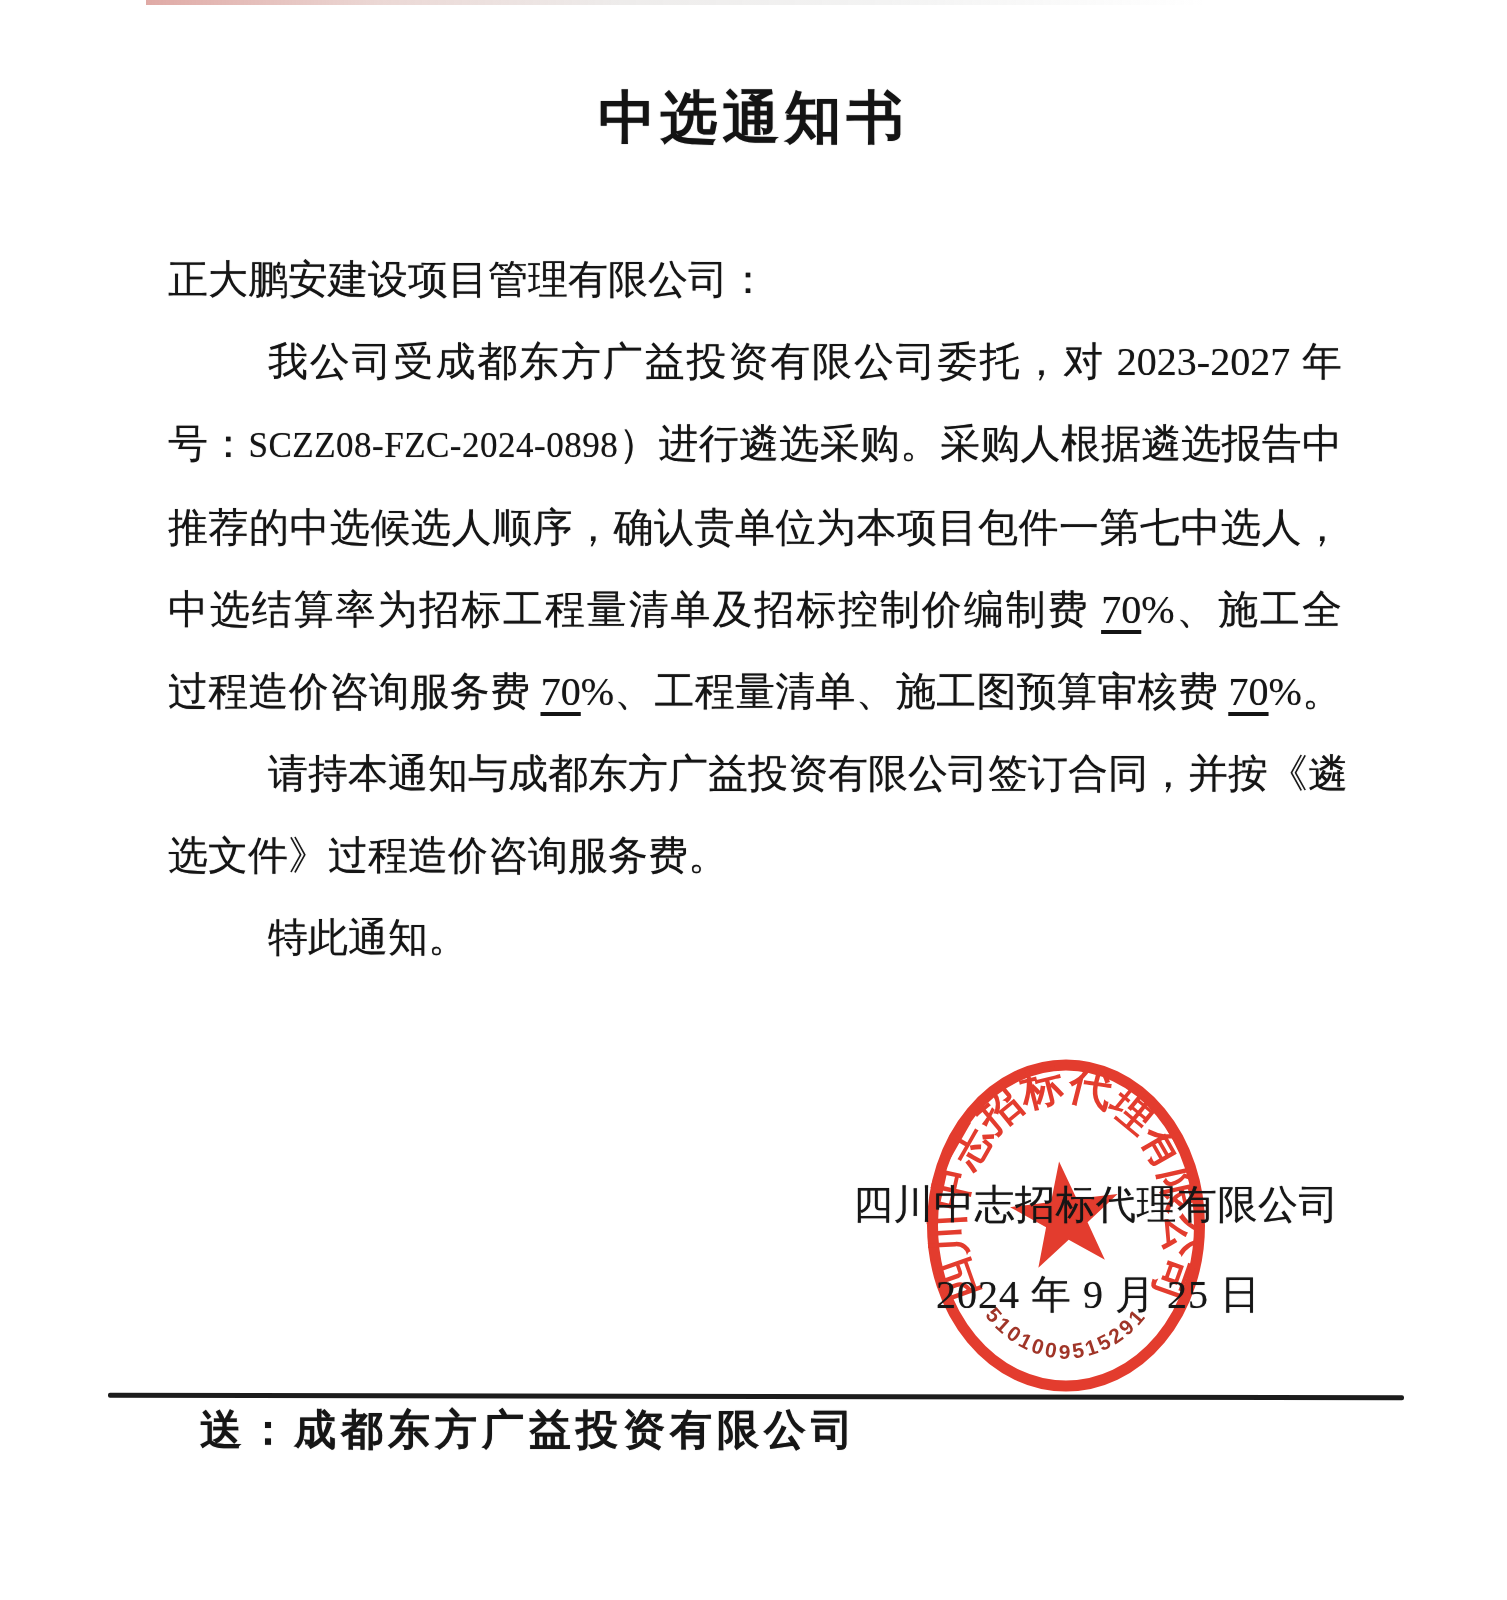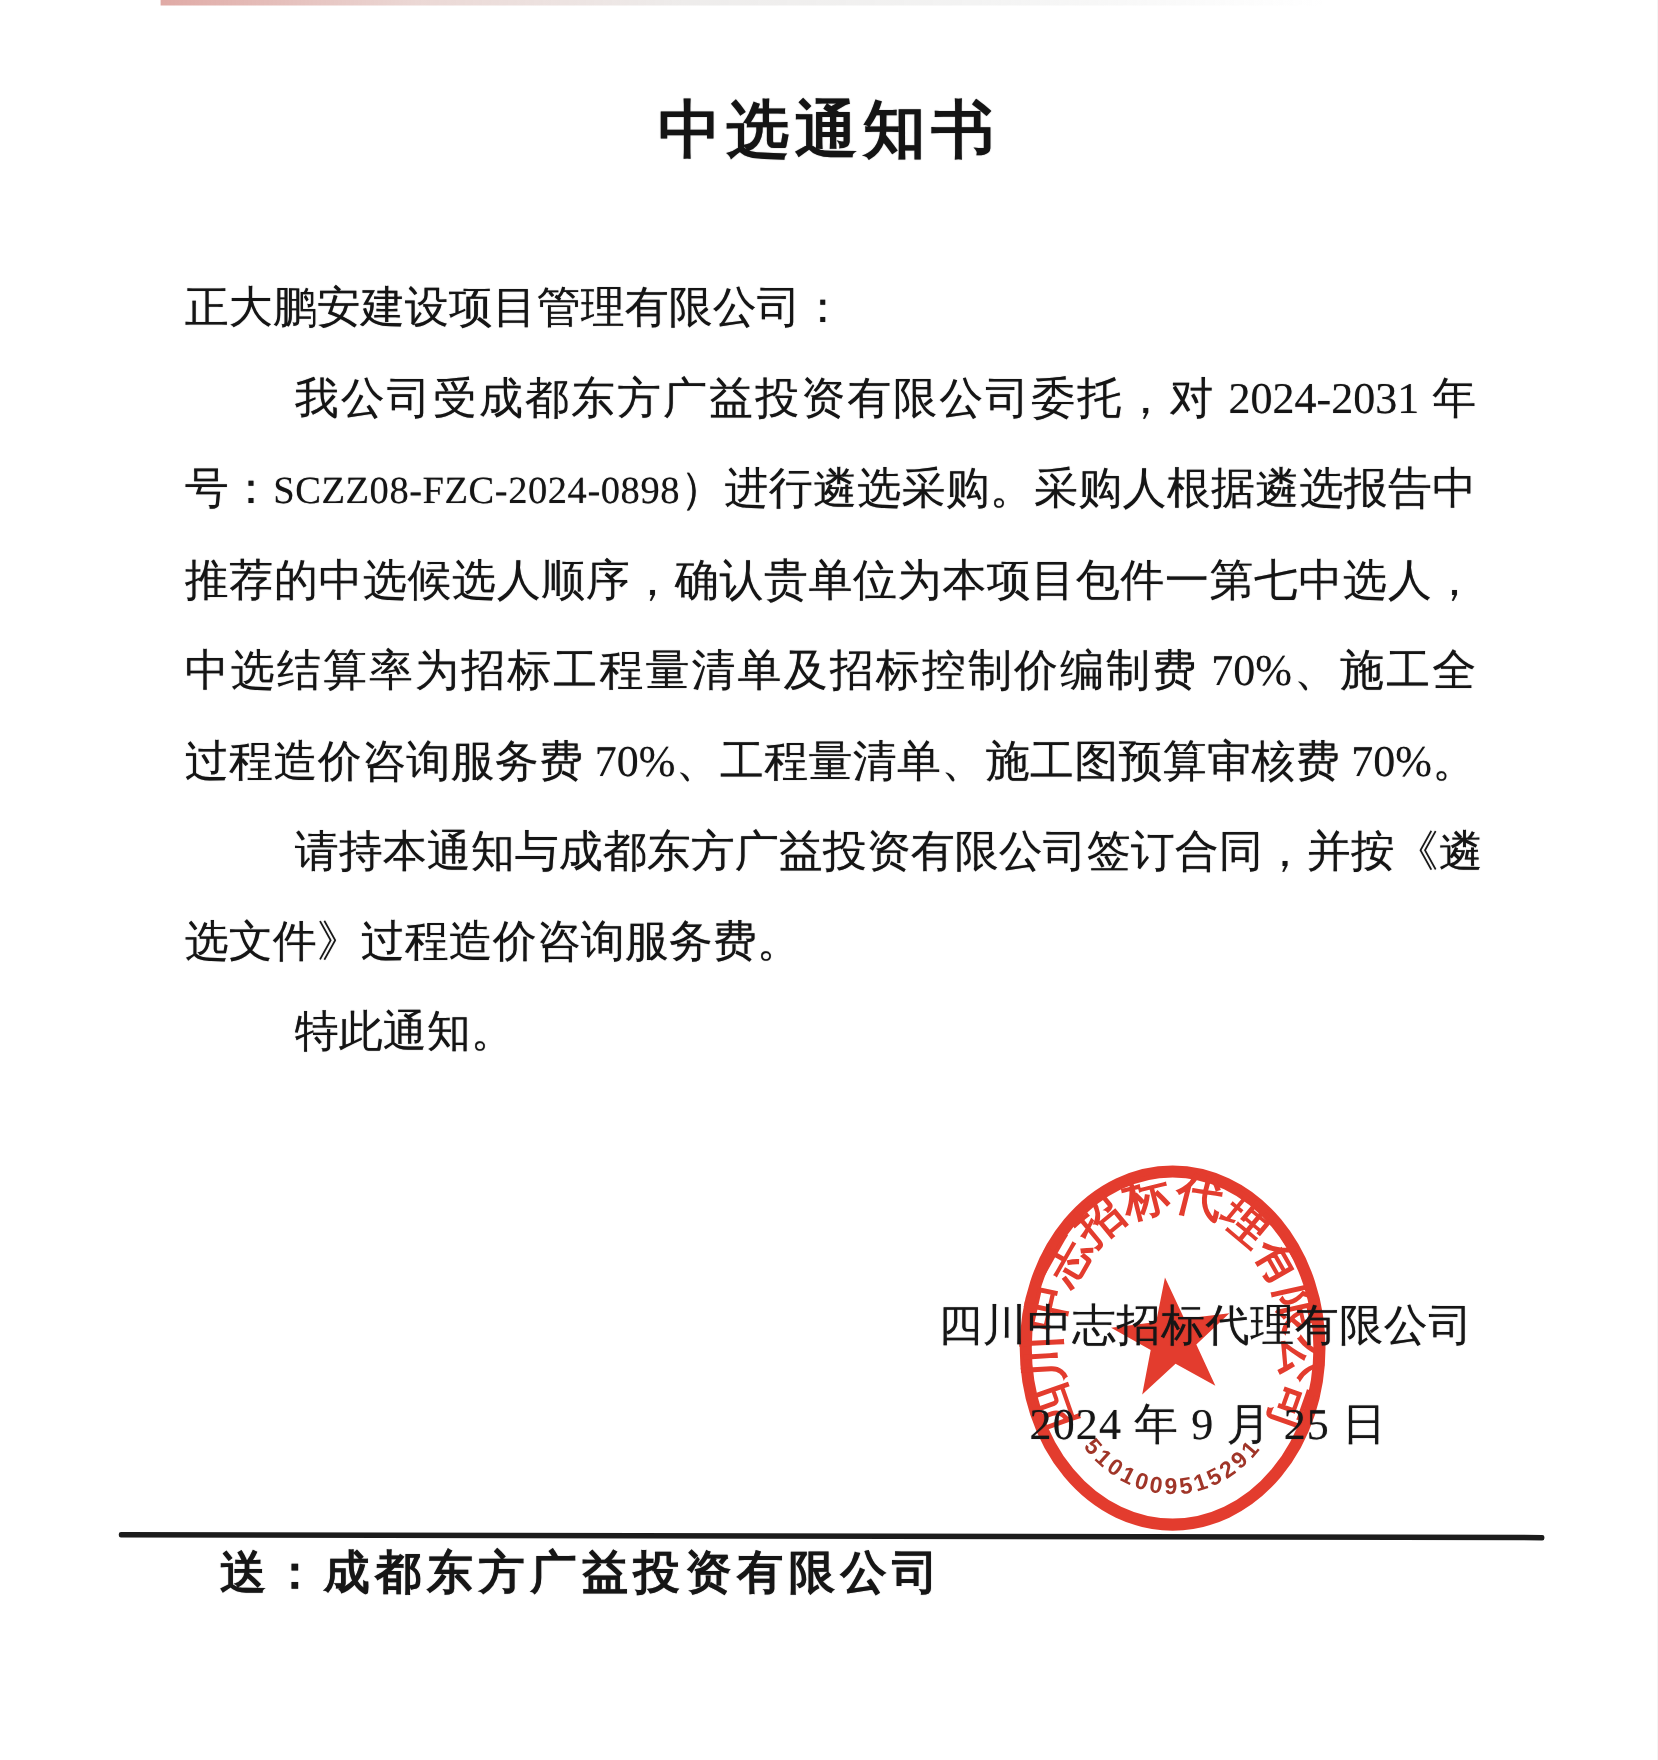--- a/index.html
+++ b/index.html
@@ -43,20 +43,21 @@
     font-size: 40px;
     line-height: 82px;
     color: #151515;
     text-shadow: 0 0 0.8px rgba(20,20,20,0.6);
   }
   .bline { white-space: nowrap; }
   .bline.full { text-align: justify; text-align-last: justify; }
   .bline.indent { text-indent: 100px; }
   .latin { font-size: 35px; letter-spacing: 0.5px; }
   .u {
+    text-decoration: underline;
     text-decoration-thickness: 3.5px;
     text-underline-offset: 7px;
     text-decoration-color: #141414;
   }
   .stamp {
     position: absolute;
     left: 920px; top: 1053px;
     width: 292px; height: 346px;
     mix-blend-mode: multiply;
     opacity: 0.95;
@@ -113,21 +114,21 @@
 <body>
 
 <div class="page">
 
   <div class="top-artifact"></div>
 
   <h1 class="title">中选通知书</h1>
 
   <div class="doc-body">
     <div class="bline">正大鹏安建设项目管理有限公司：</div>
-    <div class="bline full indent">我公司受成都东方广益投资有限公司委托，对 2024-2031 年</div>
+    <div class="bline full indent">我公司受成都东方广益投资有限公司委托，对 2023-2027 年</div>
     <div class="bline full"><span>号：</span><span class="latin">SCZZ08-FZC-2024-0898</span><span>）进行遴选采购。采购人根据遴选报告中</span></div>
     <div class="bline full">推荐的中选候选人顺序，确认贵单位为本项目包件一第七中选人，</div>
     <div class="bline full"><span>中选结算率为招标工程量清单及招标控制价编制费 </span><span class="u">70</span><span>%、施工全</span></div>
     <div class="bline full"><span>过程造价咨询服务费 </span><span class="u">70</span><span>%、工程量清单、施工图预算审核费 </span><span class="u">70</span><span>%。</span></div>
     <div class="bline full indent">请持本通知与成都东方广益投资有限公司签订合同，并按《遴</div>
     <div class="bline">选文件》过程造价咨询服务费。</div>
     <div class="bline indent">特此通知。</div>
   </div>
 
   <svg class="stamp" viewBox="0 0 292 346" xmlns="http://www.w3.org/2000/svg">

